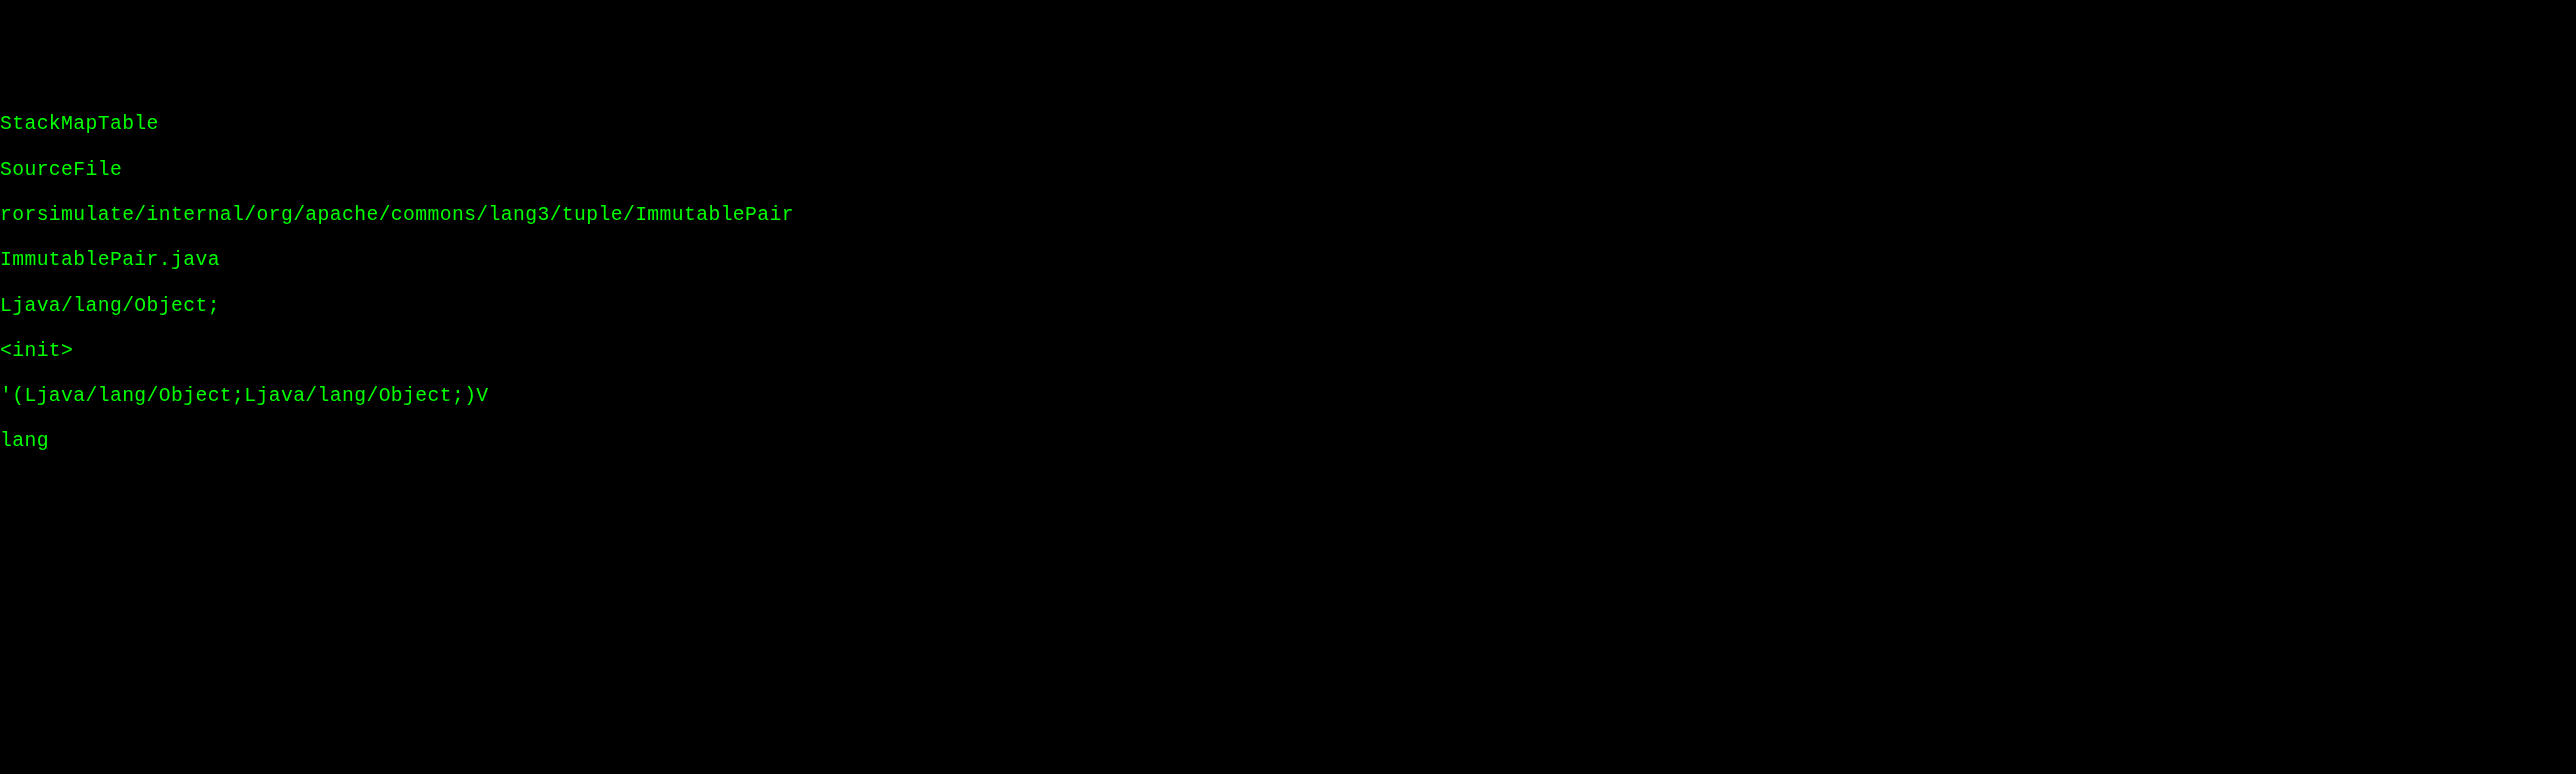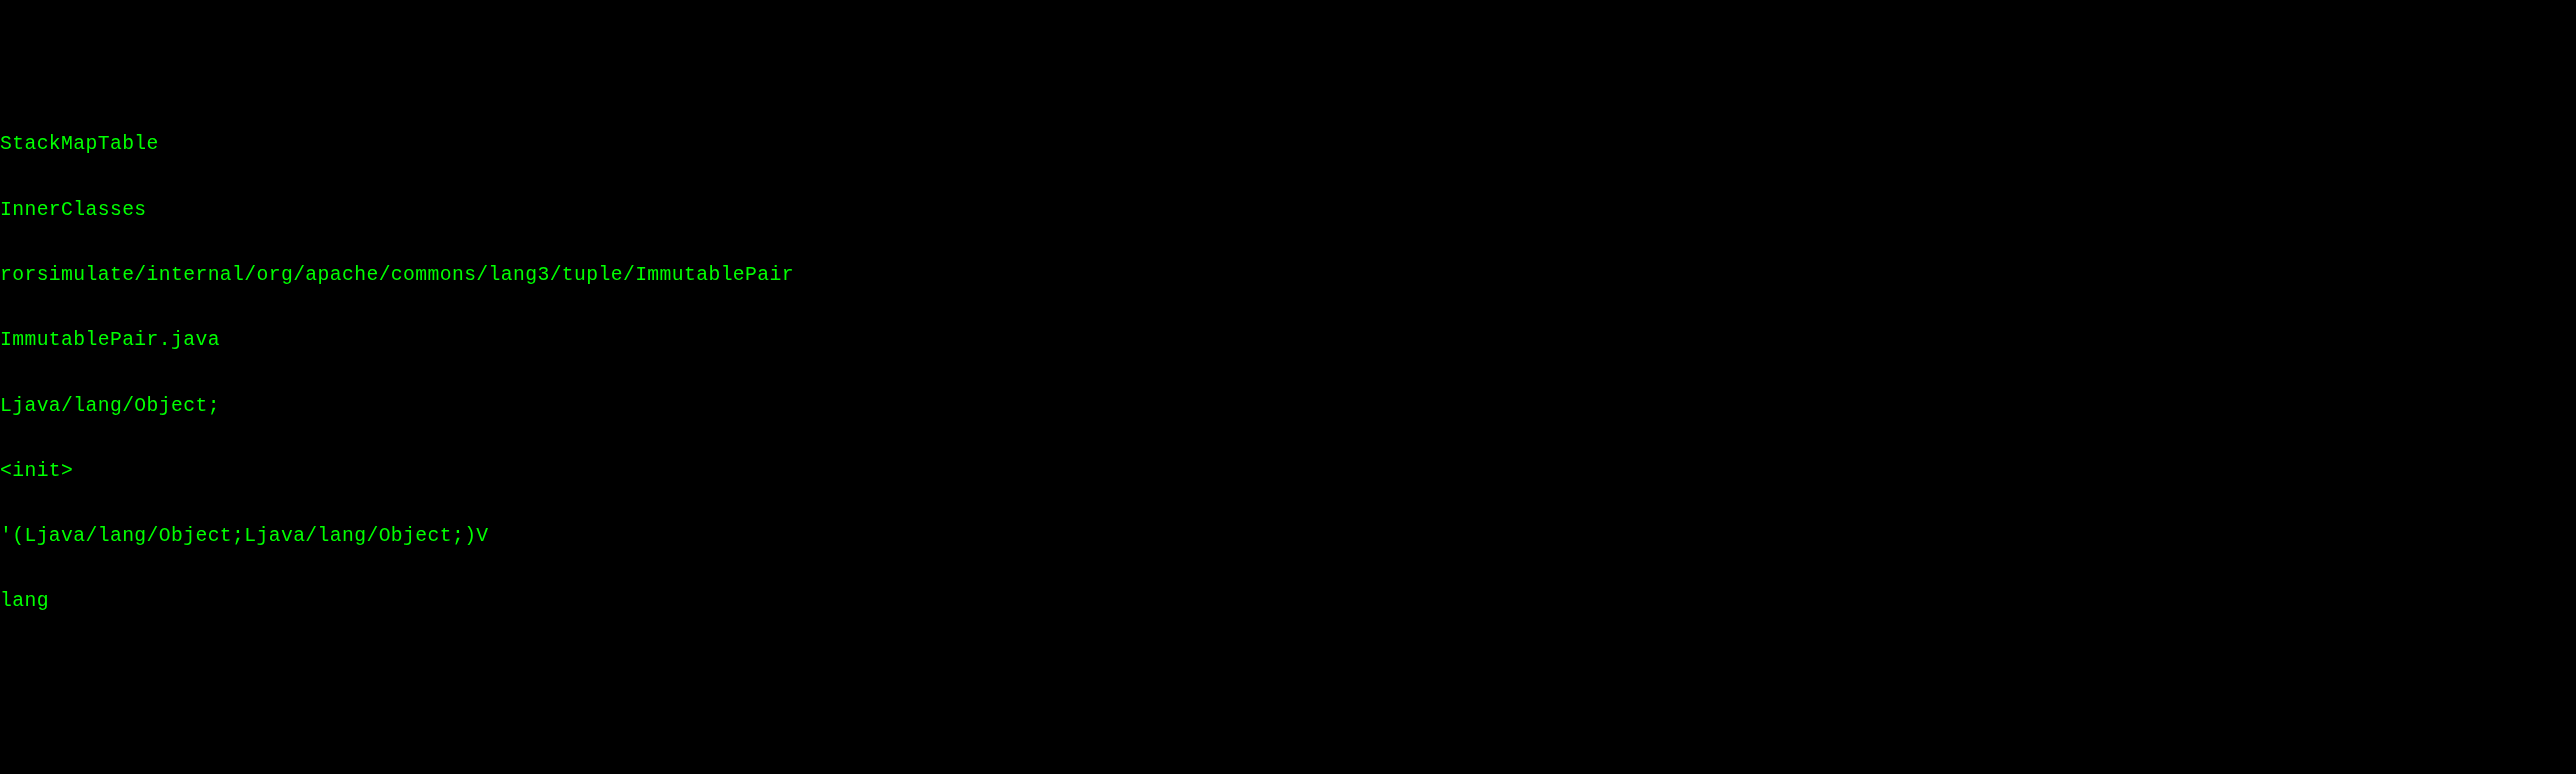--- a/index.html
+++ b/index.html
@@ -18,31 +18,30 @@
       padding: 0;
       letter-spacing: 0.4px;
     }
     .terminal {
       width: 100%;
       height: 100%;
     }
     .line {
       display: block;
       font-weight: 500;
-      margin-top: 20px;
     }
   </style>
 </head>
 <body>
 
 
 
 <div class="terminal">
 <span class="line">StackMapTable</span>
-<span class="line">InnerClasses</span>
+<span class="line">SourceFile</span>
 <span class="line">rorsimulate/internal/org/apache/commons/lang3/tuple/ImmutablePair</span>
 <span class="line">ImmutablePair.java</span>
 <span class="line">Ljava/lang/Object;</span>
 <span class="line">&lt;init&gt;</span>
 <span class="line">'(Ljava/lang/Object;Ljava/lang/Object;)V</span>
 <span class="line">lang</span>
 
 
 
 </div>

